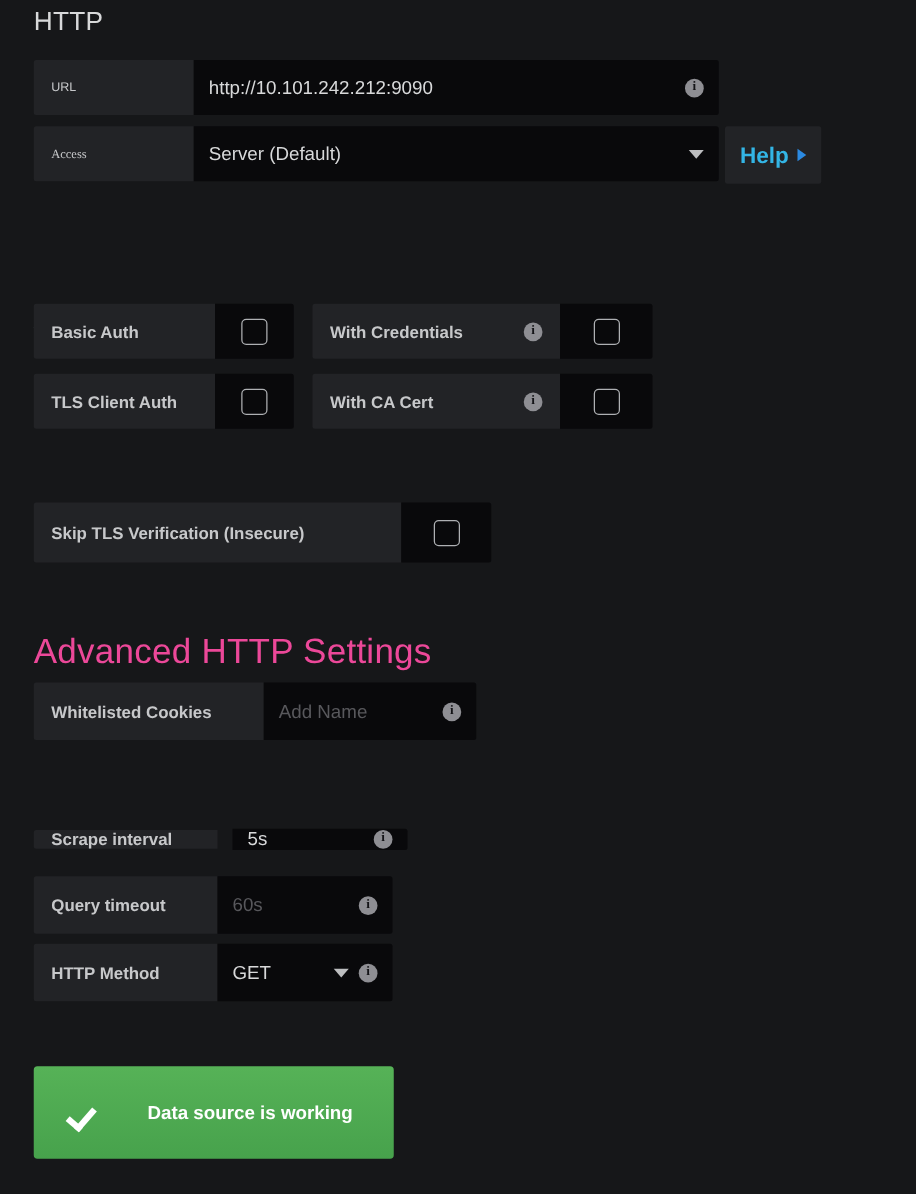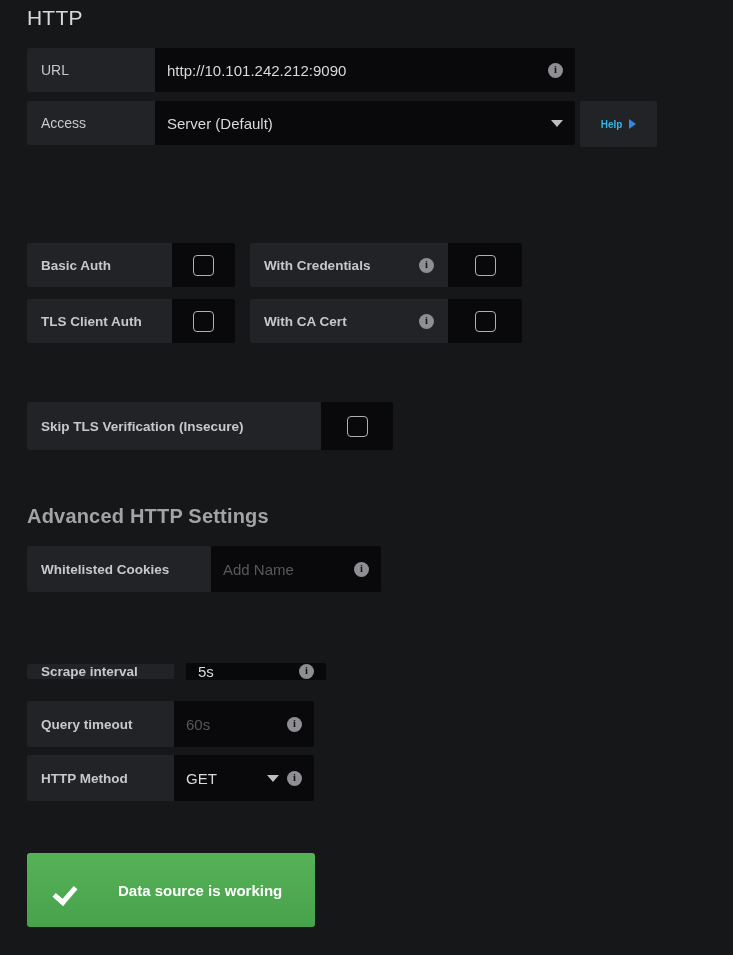--- a/index.html
+++ b/index.html
@@ -24,37 +24,37 @@
   
   .section-title {
     color: #d8d9da;
     font-size: 21px;
     font-weight: 400;
     letter-spacing: 0.2px;
   }
   #http-heading  { position: absolute; left: 27px; top: 6px; }
   #auth-heading  { position: absolute; left: 27px; top: 216px; margin-top: 28px; }
   #adv-heading   { position: absolute; left: 27px; top: 505px;
-                   font-weight: 700; font-size: 20px; color: #a3a3a3; }
+                   font-weight: 400; font-size: 28px; color: #ec4899; }
 
   
   .frow { position: absolute; display: flex; align-items: stretch; height: 44px; }
 
   .flabel {
     background: #222326;
     color: #c7c8ca;
     font-size: 13.5px;
     font-weight: 700;
     display: flex;
     align-items: center;
     padding: 0 14px;
     border-radius: 2px 0 0 2px;
     white-space: nowrap;
   }
-  .flabel.plain { font-weight: 400; font-size: 14px; }
+  .flabel.plain { font-weight: 400; font-size: 10px; }
 
   .finput {
     background: #09090b;
     color: #d8d9da;
     font-size: 15px;
     display: flex;
     align-items: center;
     padding: 0 12px;
     border-radius: 0 2px 2px 0;
     position: relative;
@@ -101,36 +101,36 @@
     border-top: 7px solid #bdbec0;
     flex: 0 0 auto;
   }
 
   
   #row-url    { left: 27px; top: 48px; }
   #row-url .flabel { width: 128px; }
   #row-url .finput { width: 420px; }
 
   #row-access { left: 27px; top: 101px; }
-  #row-access .flabel { width: 128px; }
+  #row-access .flabel { width: 128px; font-family: Liberation Serif, serif; }
   #row-access .finput { width: 420px; }
 
   #help-button {
     position: absolute;
     left: 580px; top: 101px;
     width: 77px; height: 46px;
     background: #222326;
     border-radius: 2px;
     display: flex;
     align-items: center;
     justify-content: center;
     gap: 7px;
     cursor: pointer;
   }
-  #help-button .help-text { color: #33b5e5; font-size: 10px; font-weight: 700; }
+  #help-button .help-text { color: #33b5e5; font-size: 18px; font-weight: 700; }
   .tri-right {
     width: 0; height: 0;
     border-top: 5px solid transparent;
     border-bottom: 5px solid transparent;
     border-left: 7px solid #2b8ae2;
   }
 
   
   #row-basic-auth  { left: 27px; top: 243px; }
   #row-basic-auth .flabel { width: 145px; }

